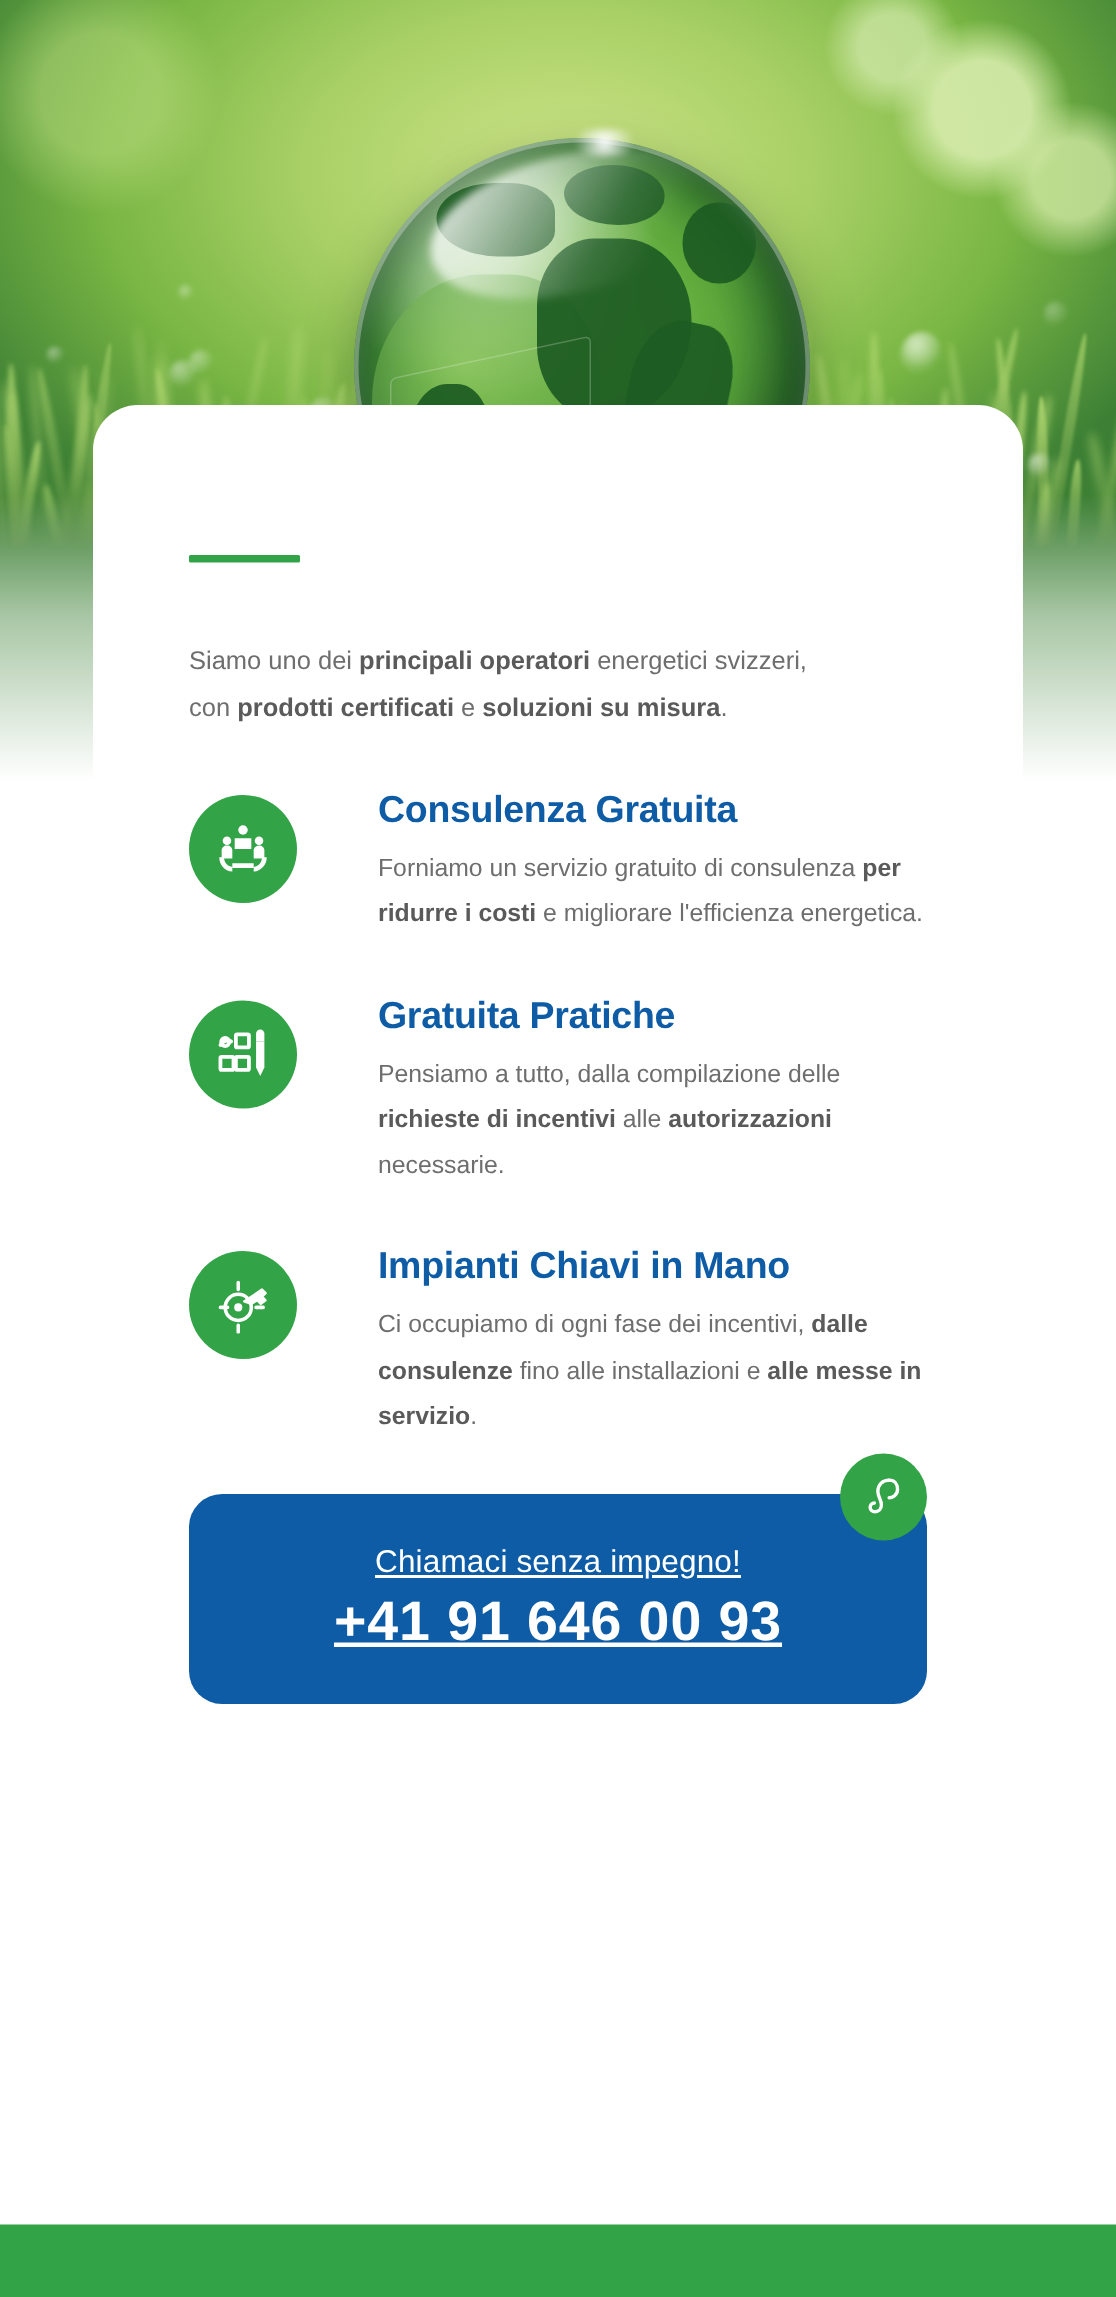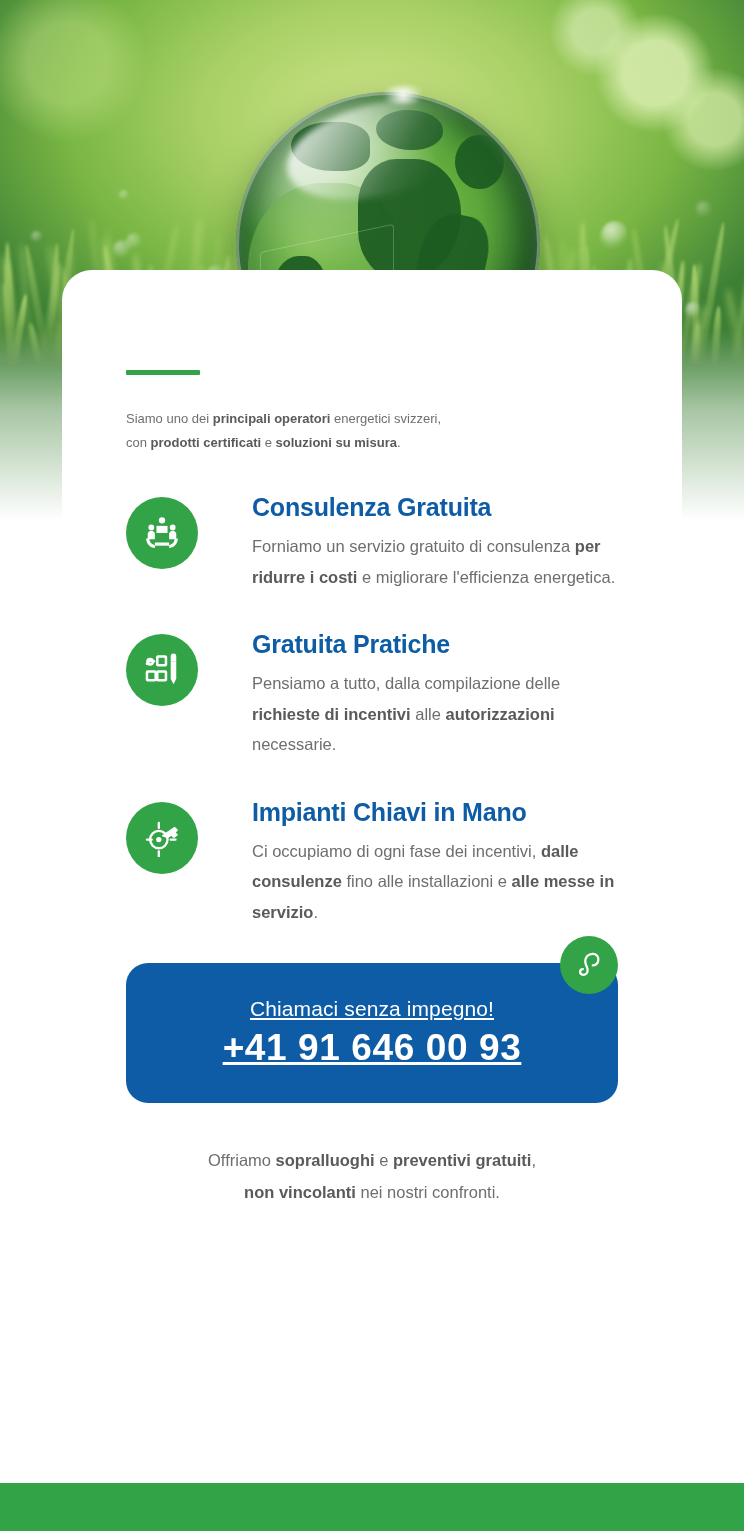--- a/index.html
+++ b/index.html
@@ -152,23 +152,23 @@
   .accent-bar {
     width: 74px;
     height: 5px;
     background: #32a346;
     margin-top: 26px;
     border-radius: 1px;
   }
 
   
   .intro {
-    margin-top: 32px;
+    margin-top: 50px;
     width: 490px;
-    font-size: 13px;
+    font-size: 17px;
     line-height: 1.85;
     color: #6e6e6e;
   }
   .intro b, .feat-desc b, .footnote b { color: #5a5a5a; font-weight: bold; }
 
   
   .features { margin-top: 36px; }
   .feature {
     display: flex;
     align-items: flex-start;
@@ -487,21 +487,17 @@
           <path d="M20 4c-5 0-8 3.5-8 8 0 4 2.5 6 2.5 9.5 0 3-2 5-4.5 5-2 0-3.5-1.3-3.5-3.2 0-1.8 1.3-3 3-3" stroke-linecap="round" stroke-linejoin="round"></path>
           <path d="M20 4c4 0 6 3 6 6.5 0 4.5-4 6-6 6" stroke-linecap="round"></path>
         </svg>
       </div>
       <a class="cta-box" href="#">
         <span class="cta-label">Chiamaci senza impegno!</span>
         <span class="cta-phone">+41  91 646 00 93</span>
       </a>
     </div>
 
-    <p class="footnote">
-      <span>Offriamo </span><b>sopralluoghi</b><span> e </span><b>preventivi gratuiti</b><span>,</span><br>
-      <b>non vincolanti</b><span> nei nostri confronti.</span>
-    </p>
 
   </div>
 </div>
 
 <div class="bottom-bar"></div>
 
 </body></html>

